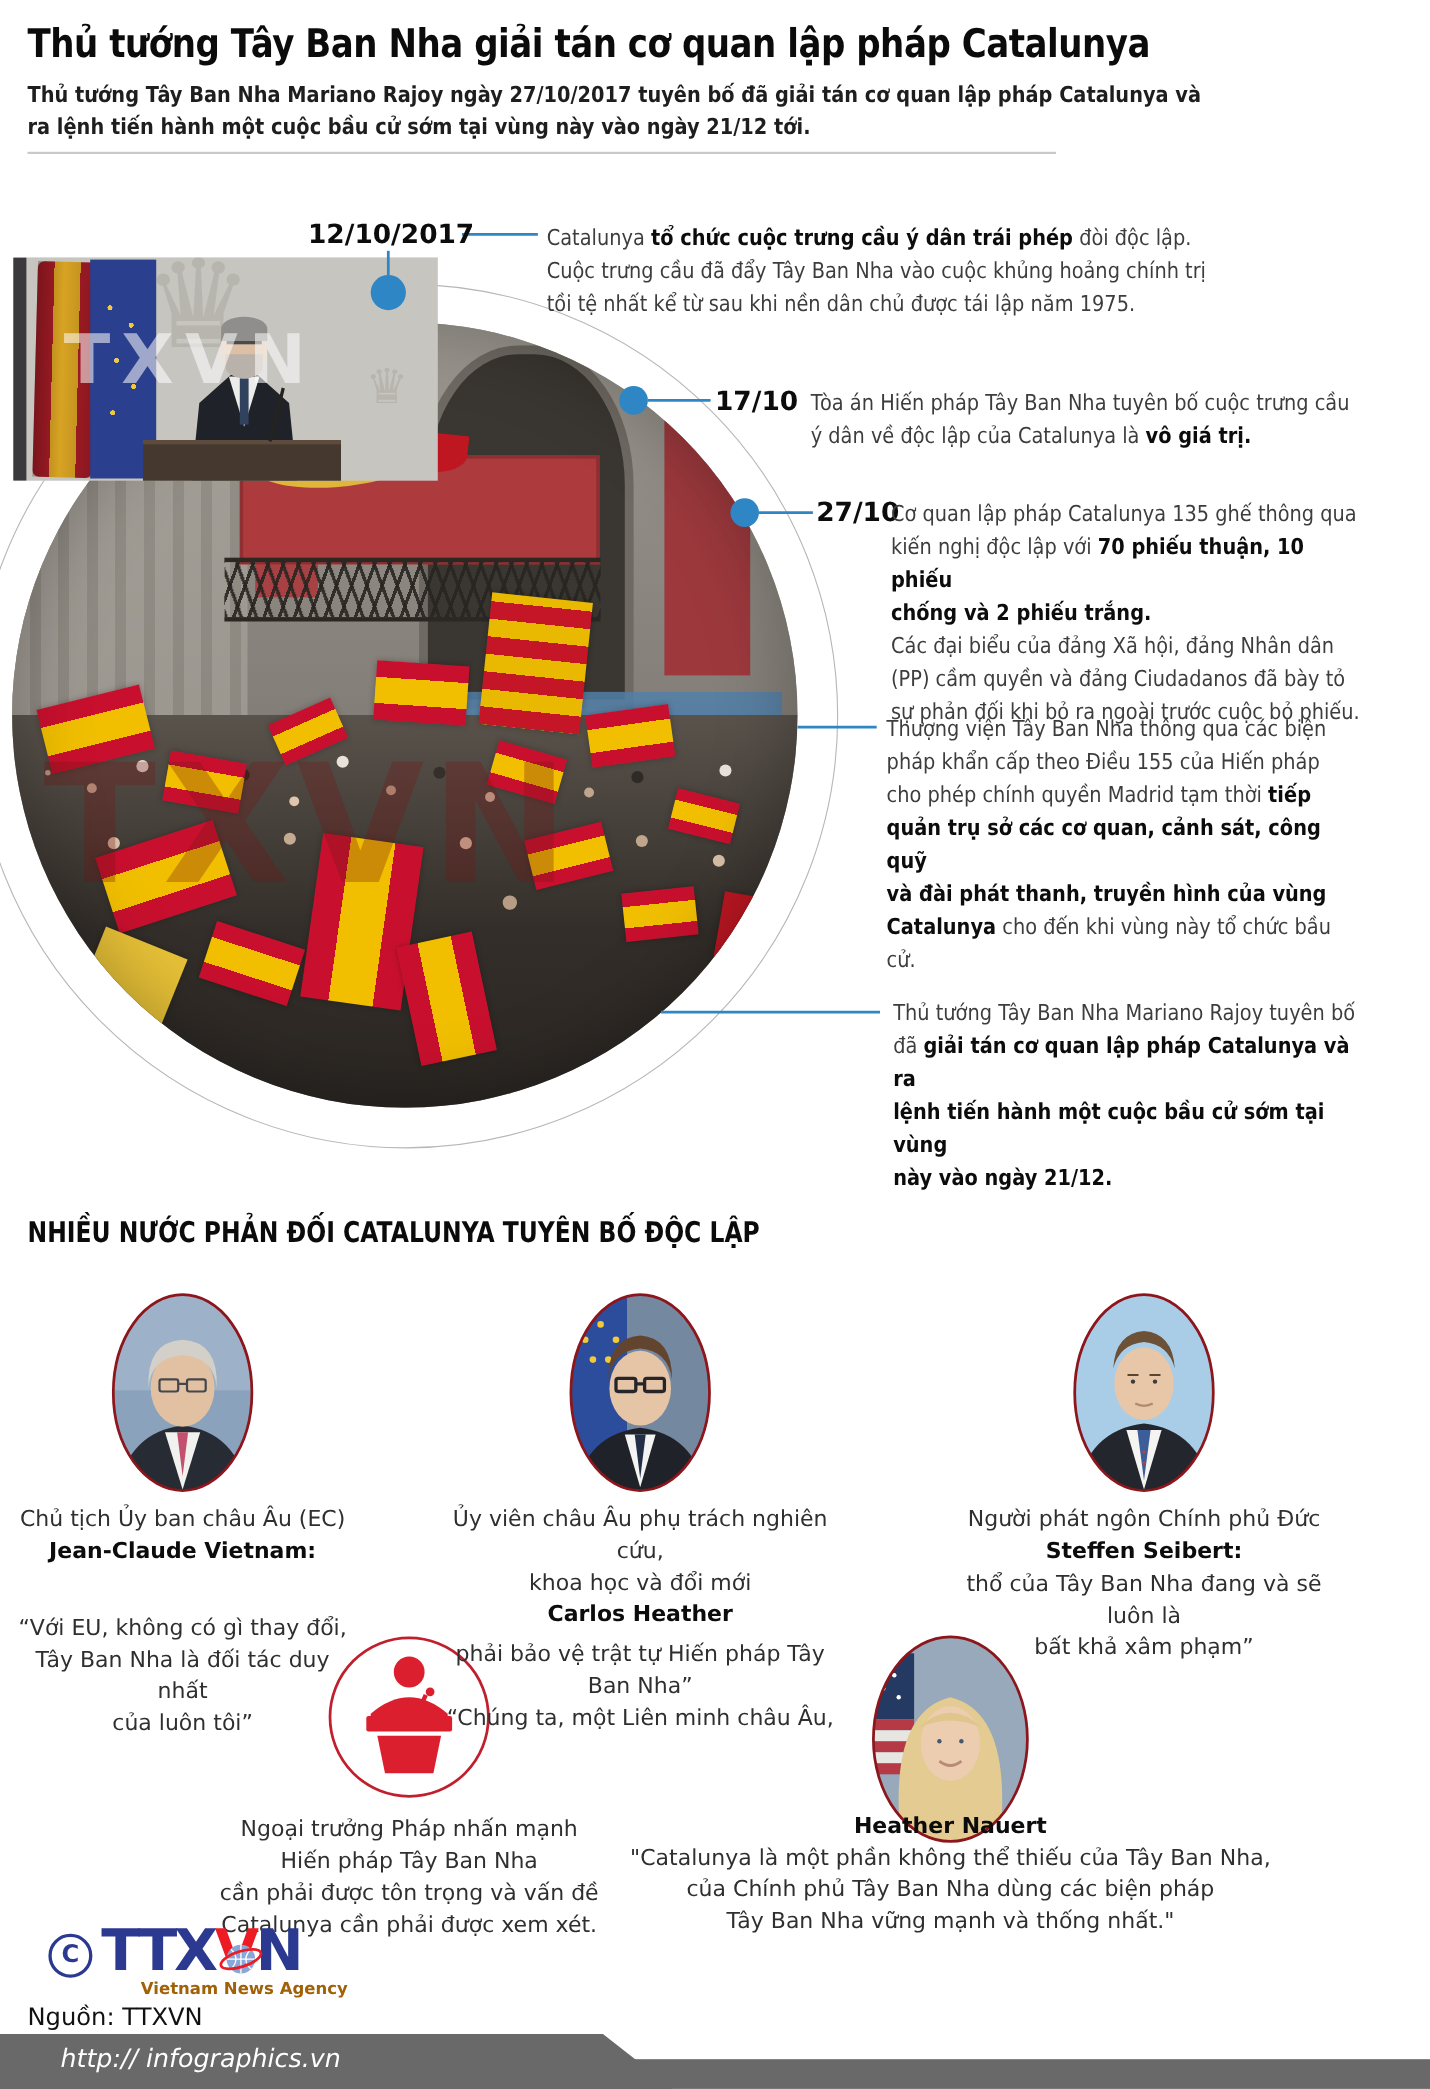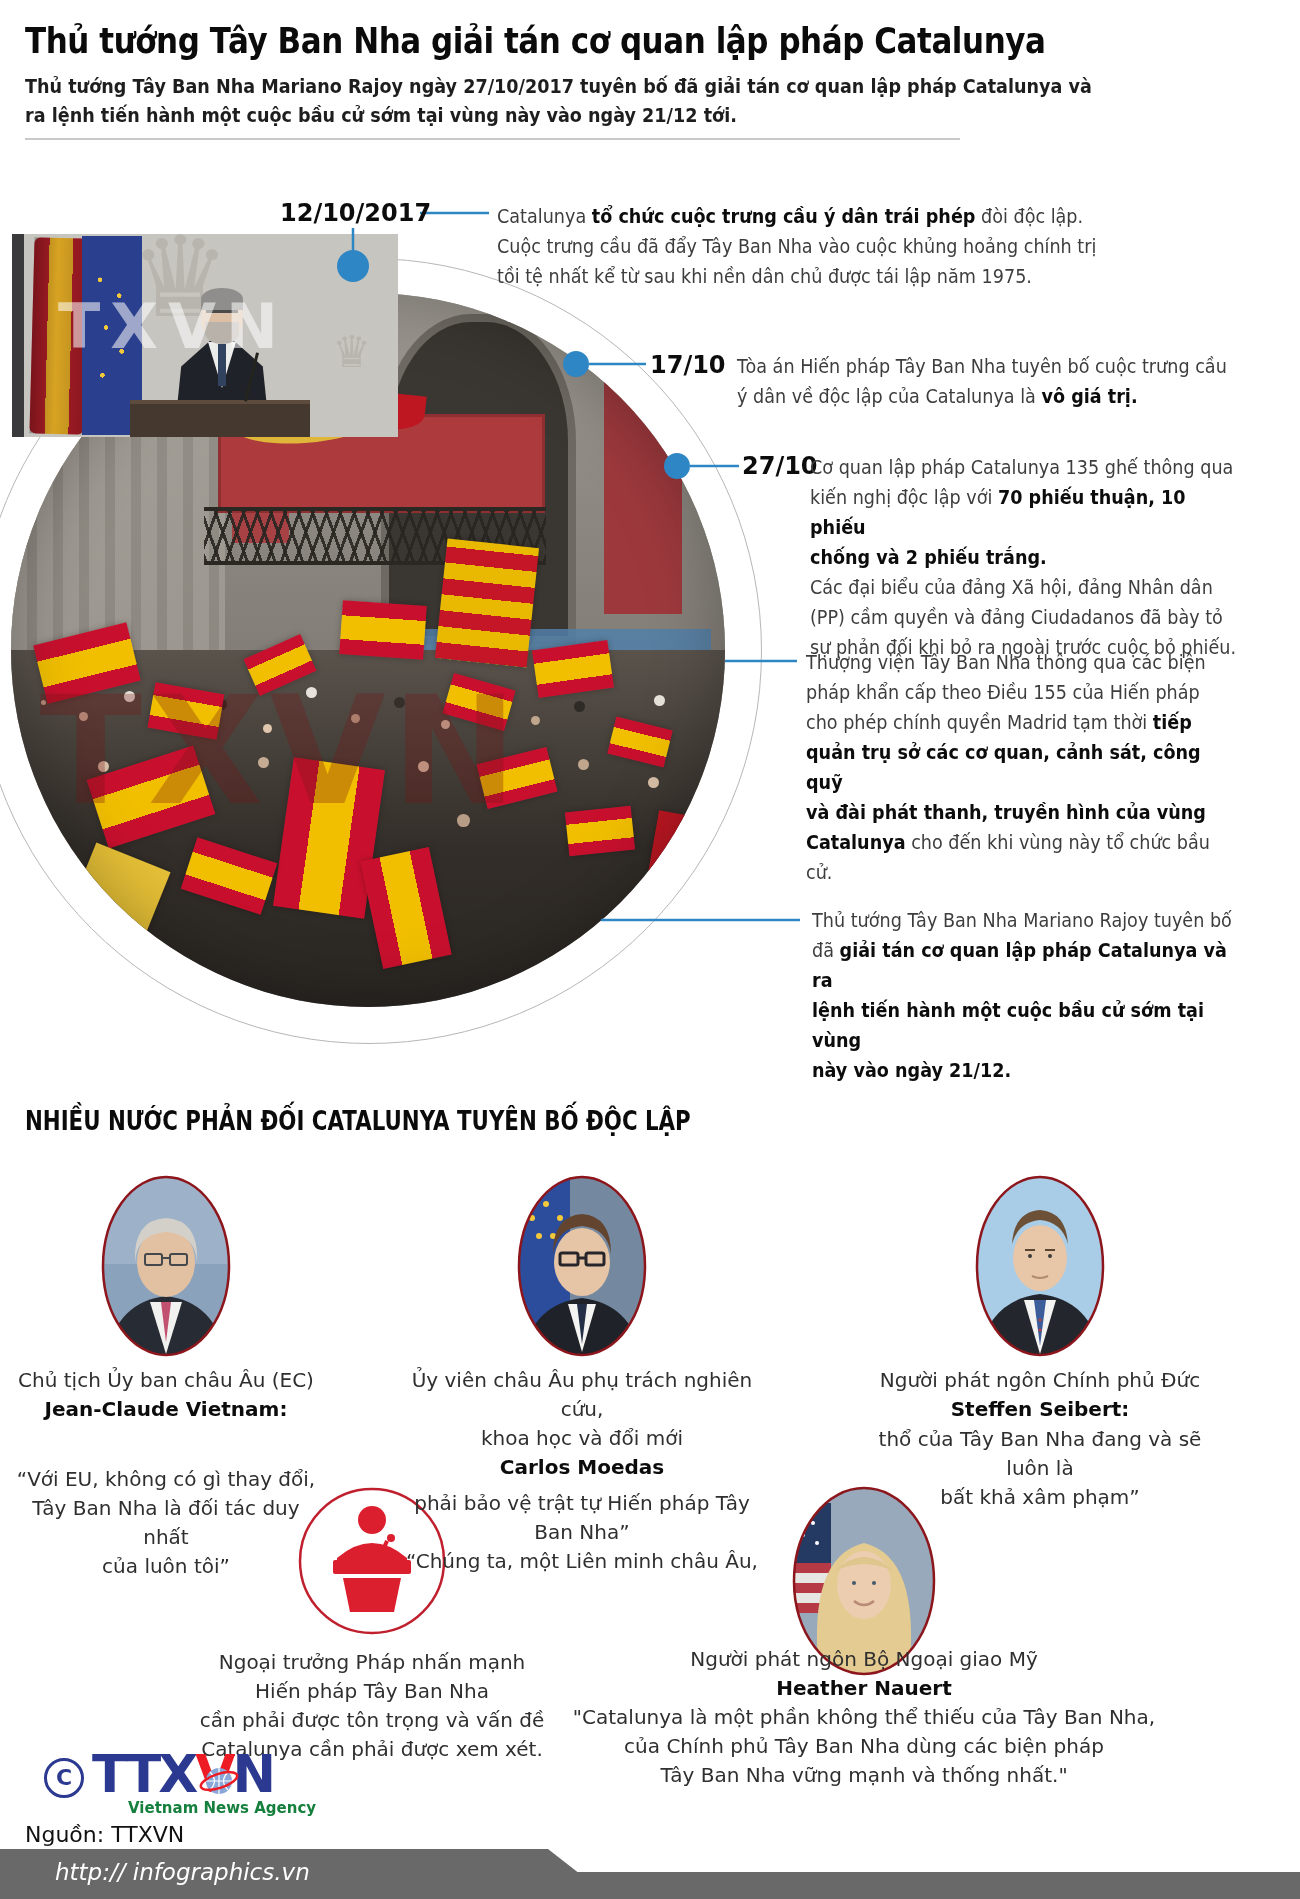--- a/index.html
+++ b/index.html
@@ -114,21 +114,21 @@
   .p1 .quote{margin-top:41px;}
   .p2 .quote{margin-top:7px;}
   .p3 .quote{margin-top:1px;}
 
   
   .copy{position:absolute;left:44px;top:1758px;width:34px;height:34px;border:3px solid #2b3990;border-radius:50%;
         color:#2b3990;font-weight:800;font-size:22px;line-height:34px;text-align:center;}
   .logo{position:absolute;left:92px;top:1744px;font-size:52px;font-weight:800;letter-spacing:-3px;color:#2b3990;white-space:nowrap;}
   .logo .lg-red{color:#ed1c24;}
   .globe{position:absolute;left:198px;top:1762px;}
-  .logo-sub{position:absolute;left:128px;top:1799px;font-size:15px;font-weight:700;color:#15803d;white-space:nowrap;}
+  .logo-sub{position:absolute;left:128px;top:1799px;font-size:15px;font-weight:700;color:#a16207;white-space:nowrap;}
   .source{position:absolute;left:25px;top:1822px;font-size:22px;color:#111;}
   .fbar{position:absolute;left:0;top:1872px;width:1300px;height:27px;background:#696969;}
   .ftab{position:absolute;left:0;top:1849px;width:620px;height:50px;background:#696969;
         clip-path:polygon(0 0,548px 0,612px 100%,0 100%);
         color:#fff;font-style:italic;font-size:23px;line-height:46px;padding-left:55px;box-sizing:border-box;}
 </style>
 </head>
 <body>
 
 <div class="canvas">
@@ -374,21 +374,21 @@
         <div>“Với EU, không có gì thay đổi,</div>
         <div>Tây Ban Nha là đối tác duy nhất</div>
         <div>của luôn tôi”</div>
       </div>
   </div>
   <div class="person p2">
     <div class="role">
         <div>Ủy viên châu Âu phụ trách nghiên cứu,</div>
         <div>khoa học và đổi mới</div>
       </div>
-    <div class="name">Carlos Moedas</div>
+    <div class="name">Carlos Heather</div>
     <div class="quote">
         <div>phải bảo vệ trật tự Hiến pháp Tây Ban Nha”</div>
         <div>“Chúng ta, một Liên minh châu Âu,</div>
       </div>
   </div>
   <div class="person p3">
     <div class="role">
         <div>Người phát ngôn Chính phủ Đức</div>
       </div>
     <div class="name">Steffen Seibert:</div>
@@ -399,23 +399,20 @@
   </div>
   <div class="person p4">
     <div class="quote">
         <div>Ngoại trưởng Pháp nhấn mạnh</div>
         <div>Hiến pháp Tây Ban Nha</div>
         <div>cần phải được tôn trọng và vấn đề</div>
         <div>Catalunya cần phải được xem xét.</div>
       </div>
   </div>
   <div class="person p5">
-    <div class="role">
-        <div>Người phát ngôn Bộ Ngoại giao Mỹ</div>
-      </div>
     <div class="name">Heather Nauert</div>
     <div class="quote">
         <div>"Catalunya là một phần không thể thiếu của Tây Ban Nha,</div>
         <div>của Chính phủ Tây Ban Nha dùng các biện pháp</div>
         <div>Tây Ban Nha vững mạnh và thống nhất."</div>
       </div>
   </div>
 
   <div class="copy">C</div>
   <div class="logo"><span>TTX</span><span class="lg-red">V</span><span>N</span></div>

